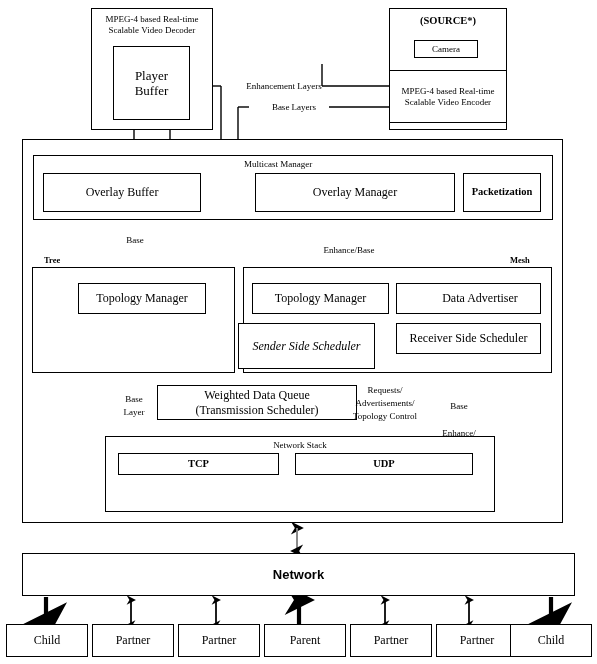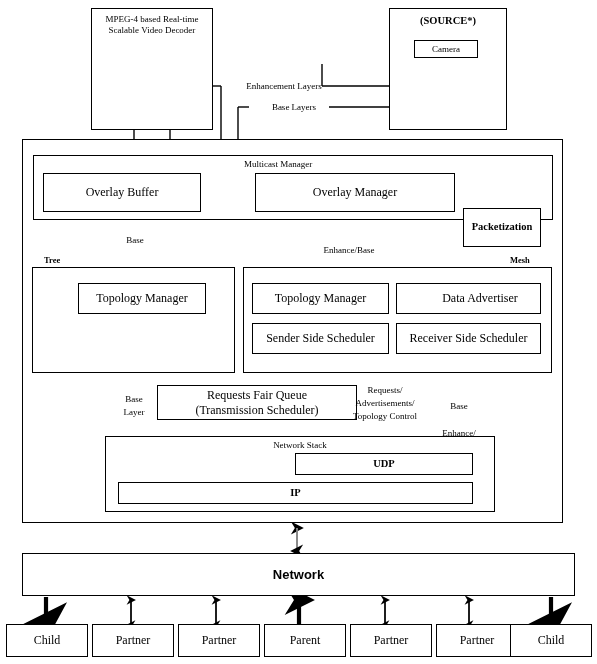--- a/index.html
+++ b/index.html
@@ -108,96 +108,102 @@
     <path d="M469,600 L469,625" stroke="#000" stroke-width="1.3" fill="none" marker-end="url(#ah)"></path>
 
     <path d="M551,597 L551,624" stroke="#000" stroke-width="4.2" fill="none" marker-end="url(#ahthick)"></path>
 
     <path d="M446,58 L446,70" stroke="#000" stroke-width="1.4" fill="none"></path>
   </svg>
 
   <div class="box" style="left:91px;top:8px;width:122px;height:122px;align-items:flex-start;padding-top:5px;">
     <div class="lbl-sm" style="width:112px;">MPEG-4 based Real-time Scalable Video Decoder</div>
   </div>
+  <div class="box" style="left:113px;top:46px;width:77px;height:74px;">
+    <div class="t13" style="width:60px;">Player Buffer</div>
+  </div>
 
   <div class="box" style="left:389px;top:8px;width:118px;height:122px;align-items:flex-start;padding-top:6px;">
     <div class="lbl bold">(SOURCE*)</div>
   </div>
   <div class="box" style="left:414px;top:40px;width:64px;height:18px;">
     <div class="lbl-sm">Camera</div>
   </div>
+  <div class="box" style="left:389px;top:70px;width:118px;height:53px;">
+    <div class="lbl-sm" style="width:106px;">MPEG-4 based Real-time Scalable Video Encoder</div>
+  </div>
 
   <div class="plain lbl-sm" style="left:228px;top:79px;width:112px;height:14px;">Enhancement Layers</div>
   <div class="plain lbl-sm" style="left:256px;top:100px;width:76px;height:14px;">Base Layers</div>
 
   <div class="box" style="left:22px;top:139px;width:541px;height:384px;"></div>
 
   <div class="plain lbl-xs bold" style="left:108px;top:159px;width:22px;height:12px;">EL</div>
   <div class="plain lbl-xs bold" style="left:144px;top:159px;width:22px;height:12px;">BL</div>
 
   <div class="box" style="left:33px;top:155px;width:520px;height:65px;"></div>
   <div class="plain lbl-sm" style="left:244px;top:158px;width:110px;height:13px;justify-content:flex-start;">Multicast Manager</div>
 
   <div class="box" style="left:43px;top:173px;width:158px;height:39px;">
     <div class="t12">Overlay Buffer</div>
   </div>
   <div class="box" style="left:255px;top:173px;width:200px;height:39px;">
     <div class="t12">Overlay Manager</div>
   </div>
-  <div class="box" style="left:463px;top:173px;width:78px;height:39px;margin-top:35px;">
+  <div class="box" style="left:463px;top:173px;width:78px;height:39px;">
     <div class="lbl bold">Packetization</div>
   </div>
 
   <div class="plain lbl-sm" style="left:114px;top:234px;width:42px;height:13px;">Base</div>
   <div class="plain lbl-sm" style="left:305px;top:244px;width:88px;height:13px;">Enhance/Base</div>
 
   <div class="plain lbl-xs bold" style="left:44px;top:254px;width:30px;height:12px;justify-content:flex-start;">Tree</div>
   <div class="box" style="left:32px;top:267px;width:203px;height:106px;"></div>
   <div class="box" style="left:78px;top:283px;width:128px;height:31px;">
     <div class="t12">Topology Manager</div>
   </div>
 
   <div class="plain lbl-xs bold" style="left:510px;top:254px;width:34px;height:12px;justify-content:flex-start;">Mesh</div>
   <div class="box" style="left:243px;top:267px;width:309px;height:106px;"></div>
   <div class="box" style="left:252px;top:283px;width:137px;height:31px;">
     <div class="t12">Topology Manager</div>
   </div>
   <div class="box" style="left:396px;top:283px;width:145px;height:31px;padding-left:23px;">
     <div class="t12">Data Advertiser</div>
   </div>
-  <div class="box" style="left:252px;top:323px;width:137px;height:31px;">
+  <div class="box" style="left:238px;top:323px;width:137px;height:46px;font-style:italic;">
     <div class="t12">Sender Side Scheduler</div>
   </div>
   <div class="box" style="left:396px;top:323px;width:145px;height:31px;">
     <div class="t12">Receiver Side Scheduler</div>
   </div>
 
   <div class="box" style="left:157px;top:385px;width:200px;height:35px;flex-direction:column;">
-    <div class="t12">Requests Fair Queue</div>
+    <div class="t12">Weighted Data Queue</div>
     <div class="t12">(Transmission Scheduler)</div>
   </div>
 
   <div class="plain lbl-sm" style="left:112px;top:393px;width:44px;height:12px;">Base</div>
   <div class="plain lbl-sm" style="left:112px;top:406px;width:44px;height:12px;">Layer</div>
 
   <div class="plain lbl-sm" style="left:340px;top:384px;width:90px;height:12px;">Requests/</div>
   <div class="plain lbl-sm" style="left:340px;top:397px;width:90px;height:12px;">Advertisements/</div>
   <div class="plain lbl-sm" style="left:340px;top:410px;width:90px;height:12px;">Topology Control</div>
 
   <div class="plain lbl-sm" style="left:432px;top:387px;width:54px;height:12px;margin-top:40px;">Enhance/</div>
   <div class="plain lbl-sm" style="left:432px;top:400px;width:54px;height:12px;">Base</div>
 
   <div class="box" style="left:105px;top:436px;width:390px;height:76px;"></div>
   <div class="plain lbl-sm" style="left:255px;top:439px;width:90px;height:13px;">Network Stack</div>
+  <div class="box" style="left:118px;top:453px;width:161px;height:22px;">
+    <div class="lbl bold">TCP</div>
+  </div>
   <div class="box" style="left:295px;top:453px;width:178px;height:22px;">
     <div class="lbl bold">UDP</div>
   </div>
-  <div class="box" style="left:118px;top:482px;width:355px;height:22px;">
-    <div class="lbl bold">IP</div>
-  </div>
 
   <div class="box" style="left:22px;top:553px;width:553px;height:43px;">
     <div class="sans-bold" style="font-size:13px;">Network</div>
   </div>
 
   <div class="box" style="left:6px;top:624px;width:82px;height:33px;">
     <div class="t12">Child</div>
   </div>
   <div class="box" style="left:92px;top:624px;width:82px;height:33px;">
     <div class="t12">Partner</div>

